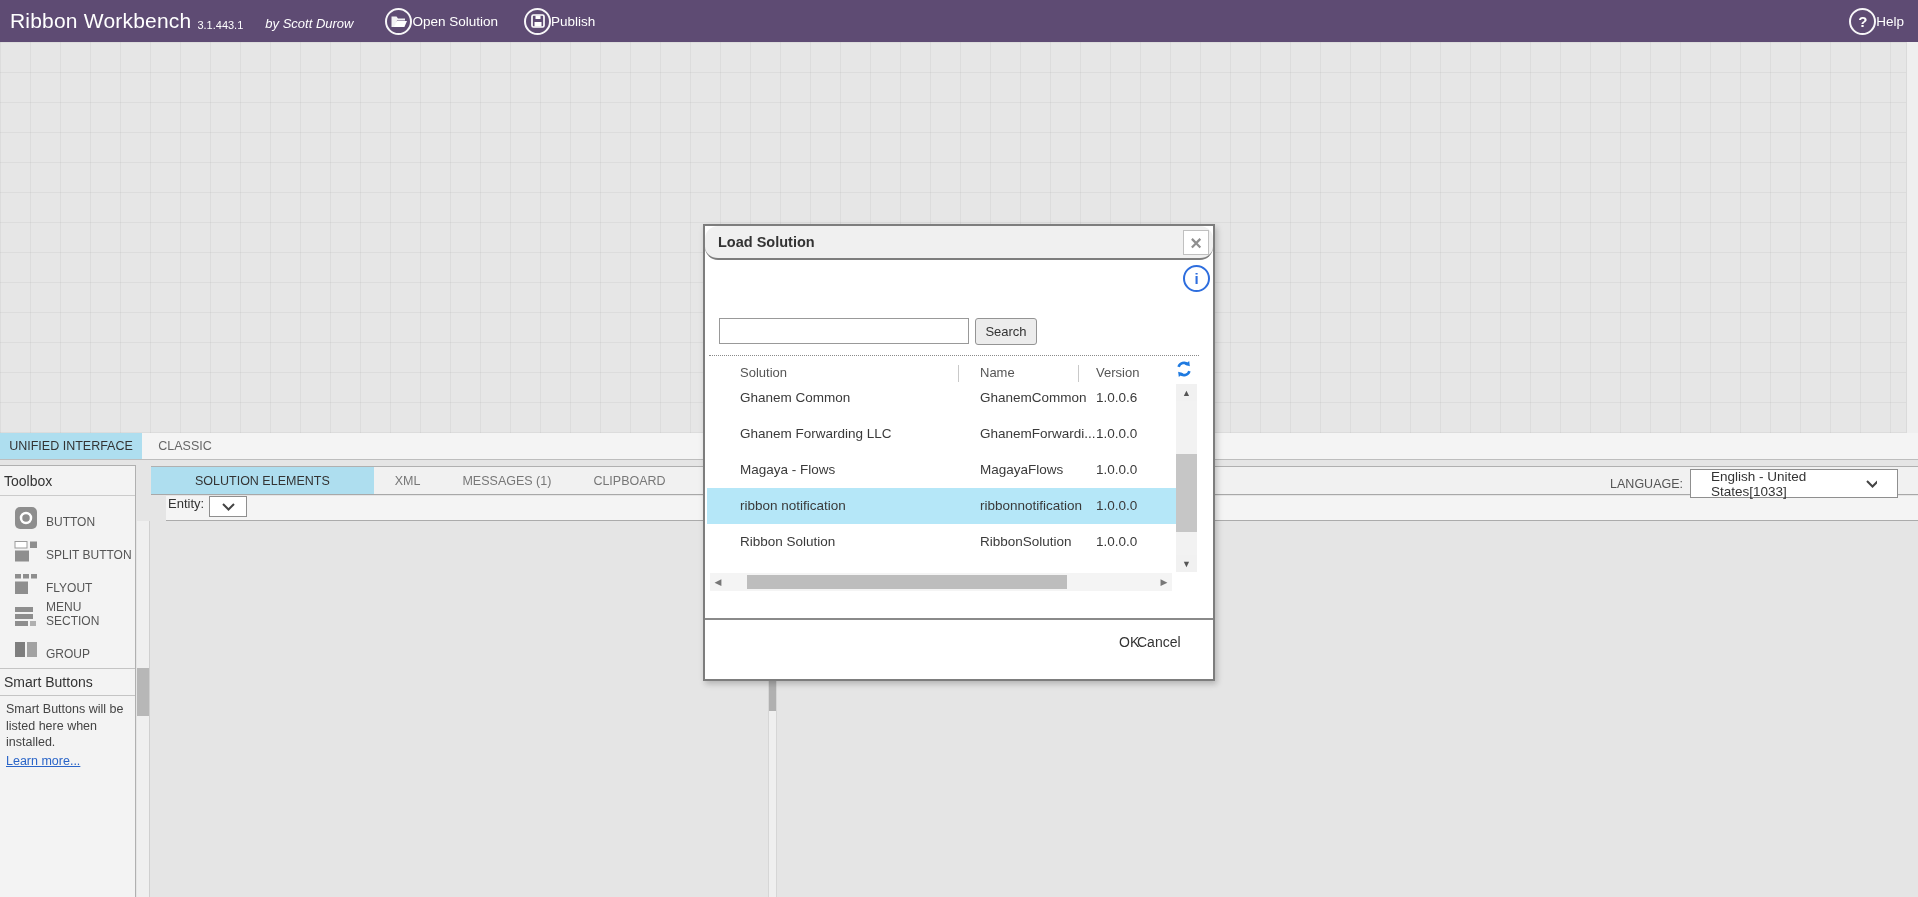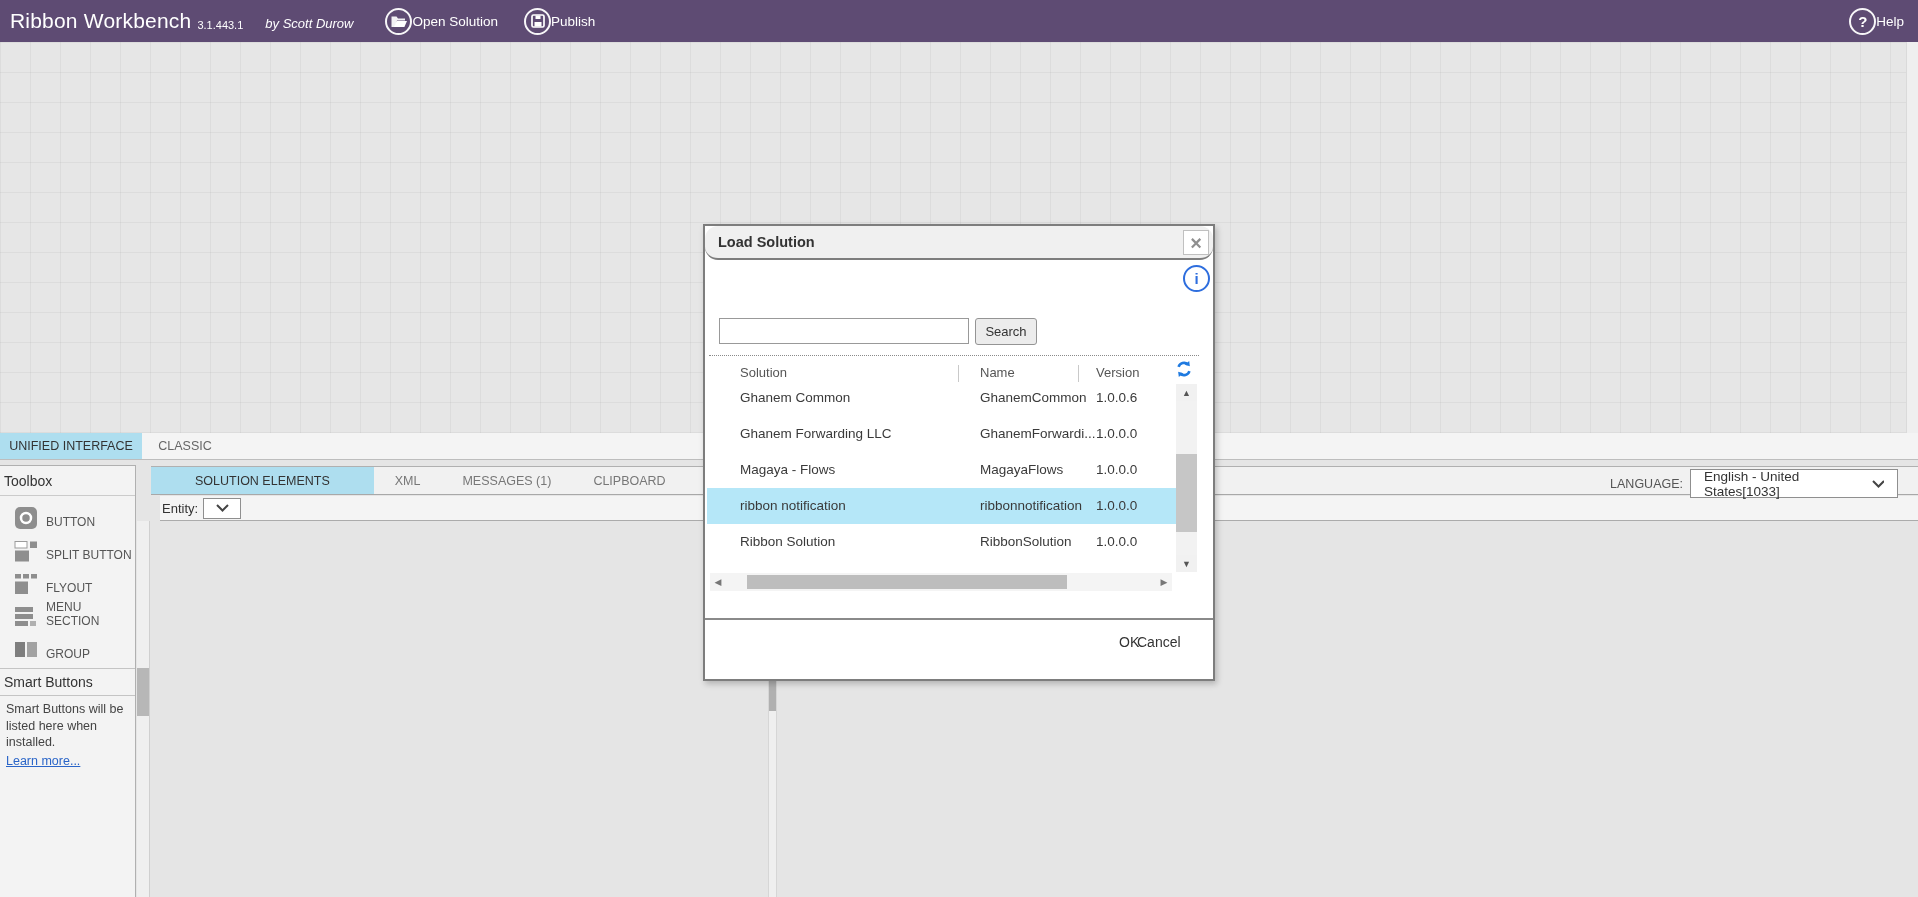--- a/index.html
+++ b/index.html
@@ -62,23 +62,23 @@
   #center-split .thumb { position:absolute; left:0; top:159px; width:100%; height:31px; background:#b0b0b0; }
 
   
   #ws-tabs { position:absolute; left:151px; top:466px; right:0; height:29px; background:#f1f1f1;
     border-top:1px solid #b0b0b0; border-bottom:1px solid #a8a8a8; display:flex; align-items:stretch; }
   .ws-tab { font-size:12.5px; color:#777; padding:0 21px; display:flex; align-items:center; cursor:pointer; }
   .ws-tab.active { background:#aedeef; color:#333; padding:0 44px; }
   #language { position:absolute; right:20px; top:469px; display:flex; align-items:center; z-index:5; }
   .lang-label { font-size:12.5px; color:#555; margin-right:7px; }
   .lang-select { width:208px; height:29px; background:#fff; border:1px solid #8f8f8f; display:flex;
-    align-items:center; justify-content:space-between; padding:0 13px; font-size:13.5px; color:#333; cursor:pointer; }
-  #entity-row { position:absolute; left:160px; top:496px; right:0; height:25px; background:#f4f4f4;
-    border-bottom:1px solid #ababab; display:flex; align-items:center; }
+    align-items:center; justify-content:space-between; padding:0 20px; font-size:13.5px; color:#333; cursor:pointer; }
+  #entity-row { position:absolute; left:166px; top:496px; right:0; height:25px; background:#f4f4f4;
+    border-bottom:1px solid #ababab; display:flex; }
   .entity-label { font-size:13px; color:#333; margin-left:2px; }
   .entity-dd { width:38px; height:21px; background:#fff; border:1px solid #8f8f8f; margin-left:5px;
     display:flex; align-items:center; justify-content:center; cursor:pointer; }
 
   
   #dialog { position:absolute; left:703px; top:224px; width:512px; height:457px; background:#fff;
     border:2px solid #7d7d7d; box-shadow:2px 3px 6px rgba(0,0,0,.22); z-index:10; }
   .dlg-titlebar { height:34px; background:#f0f0f0; border-bottom:2px solid #7d7d7d;
     display:flex; align-items:center; position:relative;border-radius:13px; }
   .dlg-title { font-size:14.5px; font-weight:bold; color:#333; margin-left:13px; }

